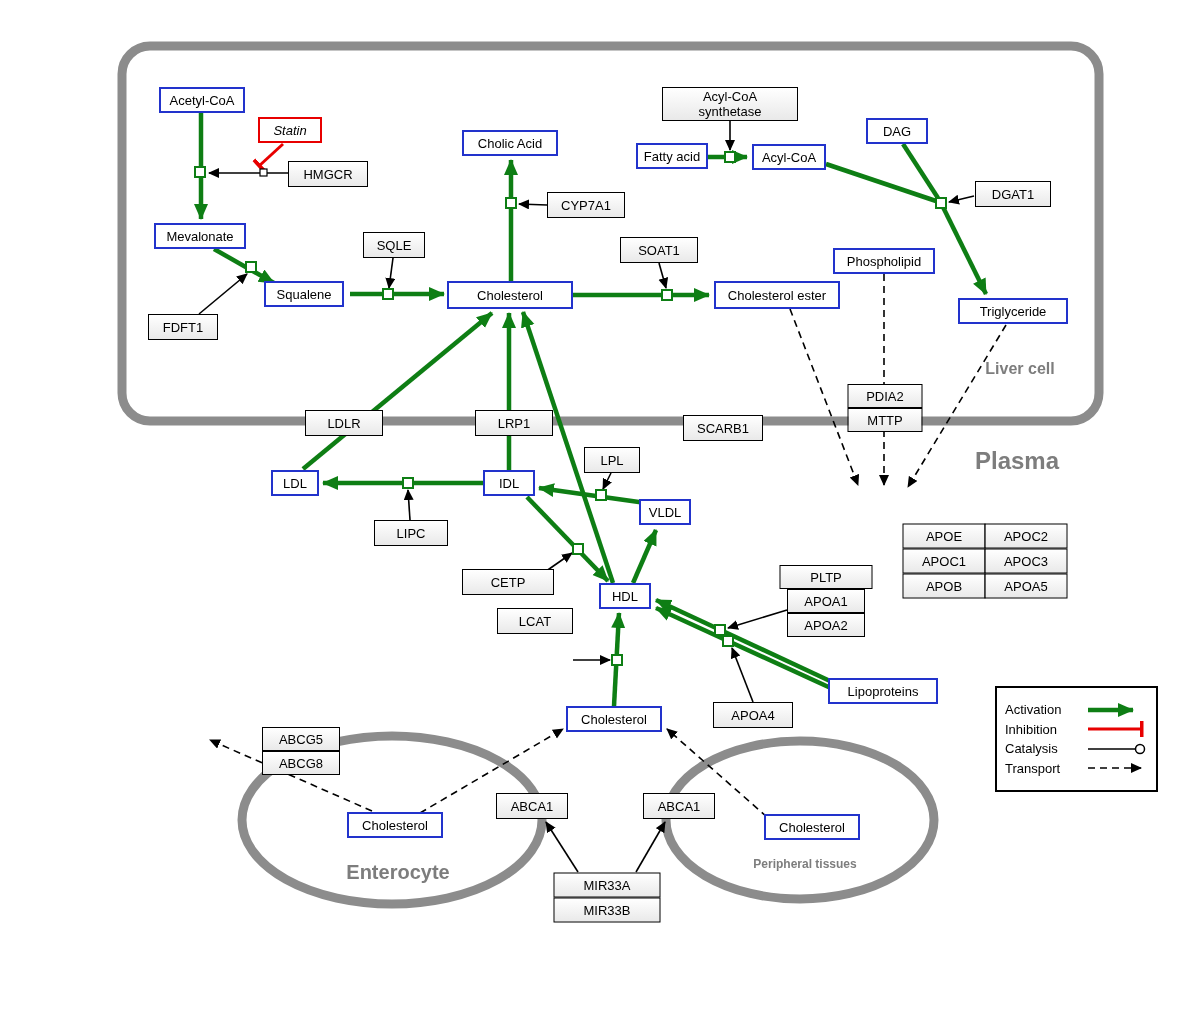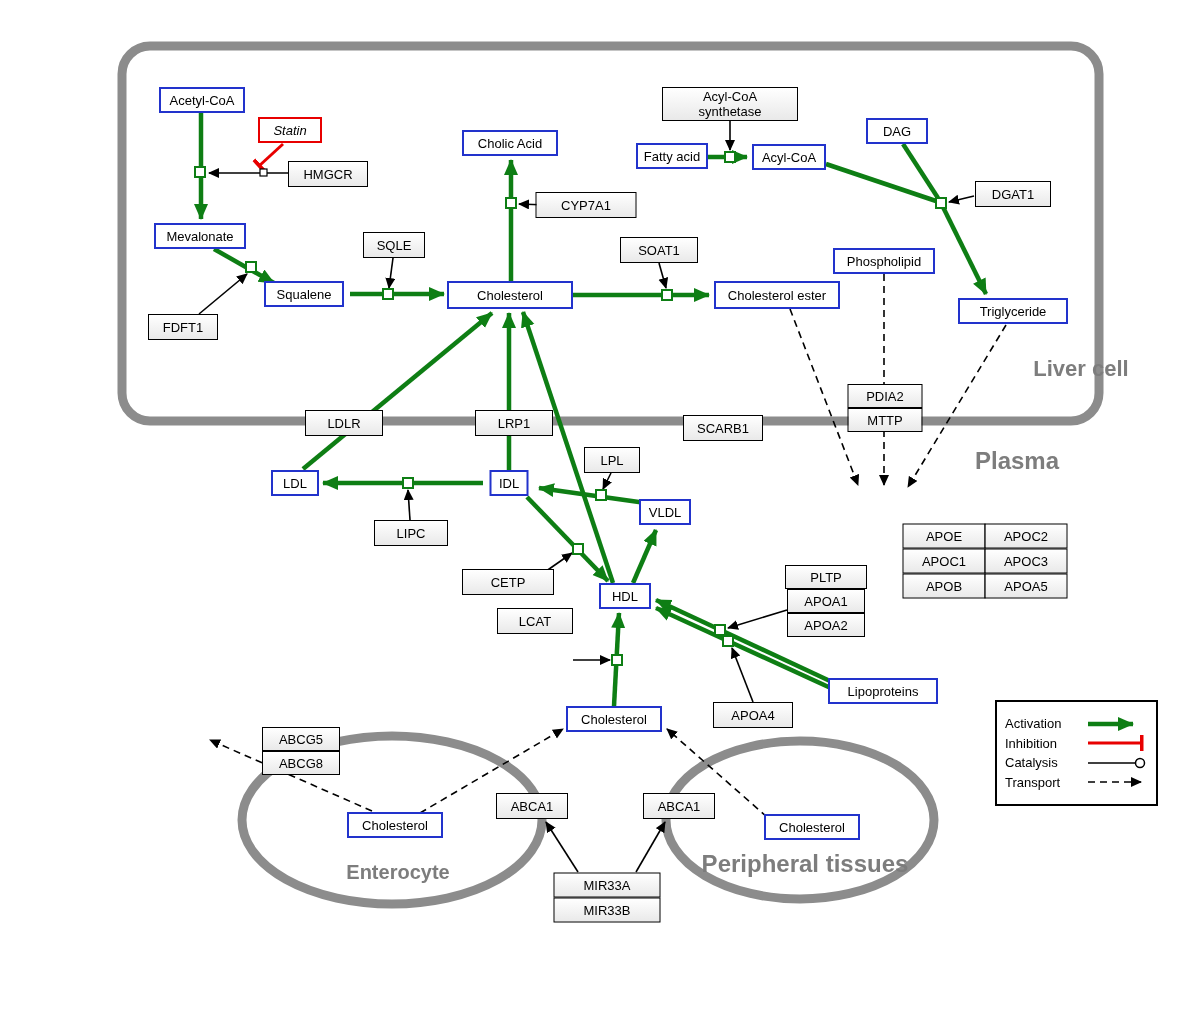--- a/index.html
+++ b/index.html
@@ -22,21 +22,21 @@
   .e-cat   { stroke:#000000; stroke-width:1.6; fill:none; }
   .e-trans { stroke:#000000; stroke-width:1.6; fill:none; stroke-dasharray:7 5; }
   .e-inh   { stroke:#e80000; stroke-width:3; fill:none; }
   .sq      { fill:#ffffff; stroke:#0e7e14; stroke-width:2; }
   .anchor  { fill:#ffffff; stroke:#000000; stroke-width:1.2; }
   .membrane{ stroke:#8c8c8c; fill:none; }
 
   .legend { position:absolute; left:995px; top:686px; width:163px; height:106px;
             box-sizing:border-box; border:2px solid #000; background:#fff;
             display:flex; flex-direction:column; justify-content:space-around;
-            padding:12px 8px; font-size:13px;margin-top:14px; }
+            padding:12px 8px; font-size:13px; }
   .lrow { display:flex; justify-content:space-between; align-items:center; }
   .lrow svg { flex:0 0 auto; }
 </style>
 </head>
 <body>
 
 <div class="canvas">
 
   <svg class="wires" width="1200" height="1013" viewBox="0 0 1200 1013">
     <defs>
@@ -109,61 +109,61 @@
     <rect x="725" y="152" width="10" height="10" class="sq"></rect>
     <rect x="936" y="198" width="10" height="10" class="sq"></rect>
     <rect x="403" y="478" width="10" height="10" class="sq"></rect>
     <rect x="596" y="490" width="10" height="10" class="sq"></rect>
     <rect x="573" y="544" width="10" height="10" class="sq"></rect>
     <rect x="612" y="655" width="10" height="10" class="sq"></rect>
     <rect x="715" y="625" width="10" height="10" class="sq"></rect>
     <rect x="723" y="636" width="10" height="10" class="sq"></rect>
   </svg>
 
-  <div class="cell-label" style="left:1081px;top:369px;font-size:22px">Liver cell</div>
+  <div class="cell-label" style="left:1020px;top:369px;font-size:16px">Liver cell</div>
   <div class="cell-label" style="left:1017px;top:461px;font-size:24px">Plasma</div>
   <div class="cell-label" style="left:398px;top:872px;font-size:20px">Enterocyte</div>
-  <div class="cell-label" style="left:805px;top:864px;font-size:24px">Peripheral tissues</div>
+  <div class="cell-label" style="left:805px;top:864px;font-size:12px">Peripheral tissues</div>
 
   <div class="node metab" style="left:202px;top:100px;width:86px">Acetyl-CoA</div>
   <div class="node inhib" style="left:290px;top:130px;width:64px">Statin</div>
   <div class="node gene" style="left:328px;top:174px;width:80px">HMGCR</div>
   <div class="node metab" style="left:200px;top:236px;width:92px">Mevalonate</div>
   <div class="node gene" style="left:183px;top:327px;width:70px">FDFT1</div>
   <div class="node metab" style="left:304px;top:294px;width:80px">Squalene</div>
   <div class="node gene" style="left:394px;top:245px;width:62px">SQLE</div>
   <div class="node metab" style="left:510px;top:295px;width:126px;height:28px">Cholesterol</div>
   <div class="node metab" style="left:510px;top:143px;width:96px">Cholic Acid</div>
-  <div class="node gene" style="left:586px;top:205px;width:101px">CYP7A1</div>
+  <div class="node gene" style="left:586px;top:205px;width:78px">CYP7A1</div>
   <div class="node gene" style="left:659px;top:250px;width:78px">SOAT1</div>
   <div class="node metab" style="left:777px;top:295px;width:126px;height:28px">Cholesterol ester</div>
   <div class="node metab" style="left:672px;top:156px;width:72px">Fatty acid</div>
   <div class="node gene" style="left:730px;top:104px;width:136px;height:34px">Acyl-CoA
 synthetase</div>
   <div class="node metab" style="left:789px;top:157px;width:74px">Acyl-CoA</div>
   <div class="node metab" style="left:897px;top:131px;width:62px">DAG</div>
   <div class="node gene" style="left:1013px;top:194px;width:76px">DGAT1</div>
   <div class="node metab" style="left:884px;top:261px;width:102px">Phospholipid</div>
   <div class="node metab" style="left:1013px;top:311px;width:110px">Triglyceride</div>
 
   <div class="node gene" style="left:344px;top:423px;width:78px">LDLR</div>
   <div class="node gene" style="left:514px;top:423px;width:78px">LRP1</div>
   <div class="node gene" style="left:723px;top:428px;width:80px">SCARB1</div>
   <div class="node gene" style="left:885px;top:396px;width:75px;height:24px">PDIA2</div>
   <div class="node gene" style="left:885px;top:420px;width:75px;height:24px">MTTP</div>
 
   <div class="node metab" style="left:295px;top:483px;width:48px">LDL</div>
-  <div class="node metab" style="left:509px;top:483px;width:39px">IDL</div>
+  <div class="node metab" style="left:509px;top:483px;width:52px">IDL</div>
   <div class="node gene" style="left:411px;top:533px;width:74px">LIPC</div>
   <div class="node gene" style="left:612px;top:460px;width:56px">LPL</div>
   <div class="node metab" style="left:665px;top:512px;width:52px">VLDL</div>
   <div class="node gene" style="left:508px;top:582px;width:92px">CETP</div>
   <div class="node metab" style="left:625px;top:596px;width:52px">HDL</div>
   <div class="node gene" style="left:535px;top:621px;width:76px">LCAT</div>
-  <div class="node gene" style="left:826px;top:577px;width:82px;height:24px">PLTP</div>
+  <div class="node gene" style="left:826px;top:577px;width:93px;height:24px">PLTP</div>
   <div class="node gene" style="left:826px;top:601px;width:78px;height:24px">APOA1</div>
   <div class="node gene" style="left:826px;top:625px;width:78px;height:24px">APOA2</div>
   <div class="node gene" style="left:753px;top:715px;width:80px">APOA4</div>
   <div class="node metab" style="left:883px;top:691px;width:110px">Lipoproteins</div>
   <div class="node metab" style="left:614px;top:719px;width:96px">Cholesterol</div>
 
   <div class="node gene" style="left:944px;top:536px;width:83px;height:25px">APOE</div>
   <div class="node gene" style="left:1026px;top:536px;width:83px;height:25px">APOC2</div>
   <div class="node gene" style="left:944px;top:561px;width:83px;height:25px">APOC1</div>
   <div class="node gene" style="left:1026px;top:561px;width:83px;height:25px">APOC3</div>

